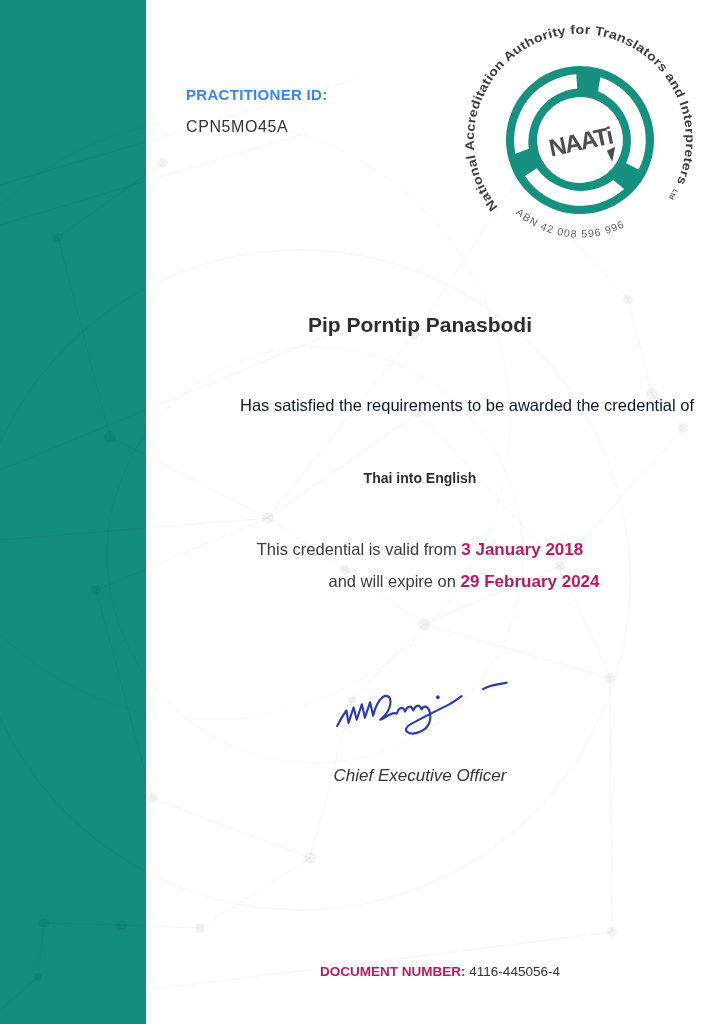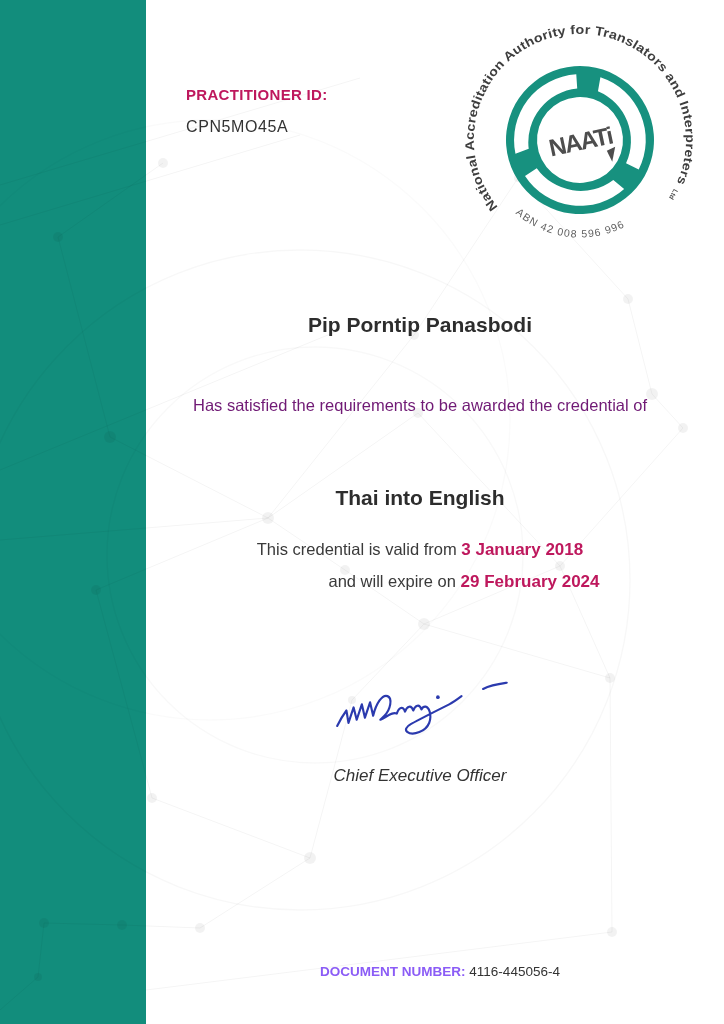--- a/index.html
+++ b/index.html
@@ -10,40 +10,40 @@
     color:#3a3a3a;
     overflow:hidden;
   }
   .page{position:relative;width:724px;height:1024px;background:#fff;}
   .band{
     position:absolute;left:0;top:0;width:146px;height:1024px;
     background:#128D7C;
   }
   .mesh{position:absolute;left:0;top:0;width:724px;height:1024px;pointer-events:none;}
   .prac{position:absolute;left:186px;top:86px;text-align:left;}
-  .prac-label{font-size:15px;font-weight:bold;color:#be185d;letter-spacing:.3px;}
+  .prac-label{font-size:15px;font-weight:bold;color:#3b82f6;letter-spacing:.3px;}
   .prac-value{font-size:16px;color:#333;margin-top:15px;letter-spacing:.6px;}
   .logo{position:absolute;left:450px;top:10px;width:260px;height:260px;}
   .circ-text{font-size:12.5px;font-weight:bold;fill:#3e3e3e;letter-spacing:.2px;}
   .circ-sm{font-size:6.8px;font-weight:bold;fill:#4a4a4a;}
   .abn-text{font-size:10.5px;fill:#5f5f5f;letter-spacing:1.1px;}
   .wordmark{font-size:24px;font-weight:bold;fill:#4d4d4d;letter-spacing:-1.5px;}
   .content{position:absolute;left:146px;top:0;width:548px;height:1010px;text-align:center;}
   .content > *{position:absolute;left:0;width:100%;margin:0;}
   .name{top:313px;font-size:21px;font-weight:bold;color:#2d2d2d;}
-  .statement{top:396px;font-size:16.5px;color:#701a75;}
+  .statement{top:396px;font-size:16.5px;color:#0f172a;text-align:right;}
   .cred1{top:450px;font-size:17.5px;font-weight:bold;color:#2d2d2d;}
-  .cred2{top:486px;font-size:21px;font-weight:bold;color:#2d2d2d;}
+  .cred2{top:470px;font-size:14px;font-weight:bold;color:#2d2d2d;}
   .valid{top:540px;font-size:16.5px;color:#3a3a3a;}
   .expire{top:572px;font-size:16.5px;color:#3a3a3a;margin-left:44px;}
   .b{font-weight:bold;color:#be185d;font-size:17px;}
   .sig{position:absolute;left:185px;top:676px;width:185px;height:68px;}
   .ceo{top:752px;font-size:17px;font-style:italic;color:#333;margin-top:14px;}
   .docnum{top:964px;font-size:13.5px;color:#333;}
-  .docnum .lbl{font-weight:bold;color:#8b5cf6;margin-left:40px;}
+  .docnum .lbl{font-weight:bold;color:#be185d;margin-left:40px;}
 </style>
 </head>
 <body>
 
 <div class="page">
 
   <div class="band"></div>
 
   <svg class="mesh" viewBox="0 0 724 1024">
     <g stroke="#000" fill="none" stroke-width="1.4">

